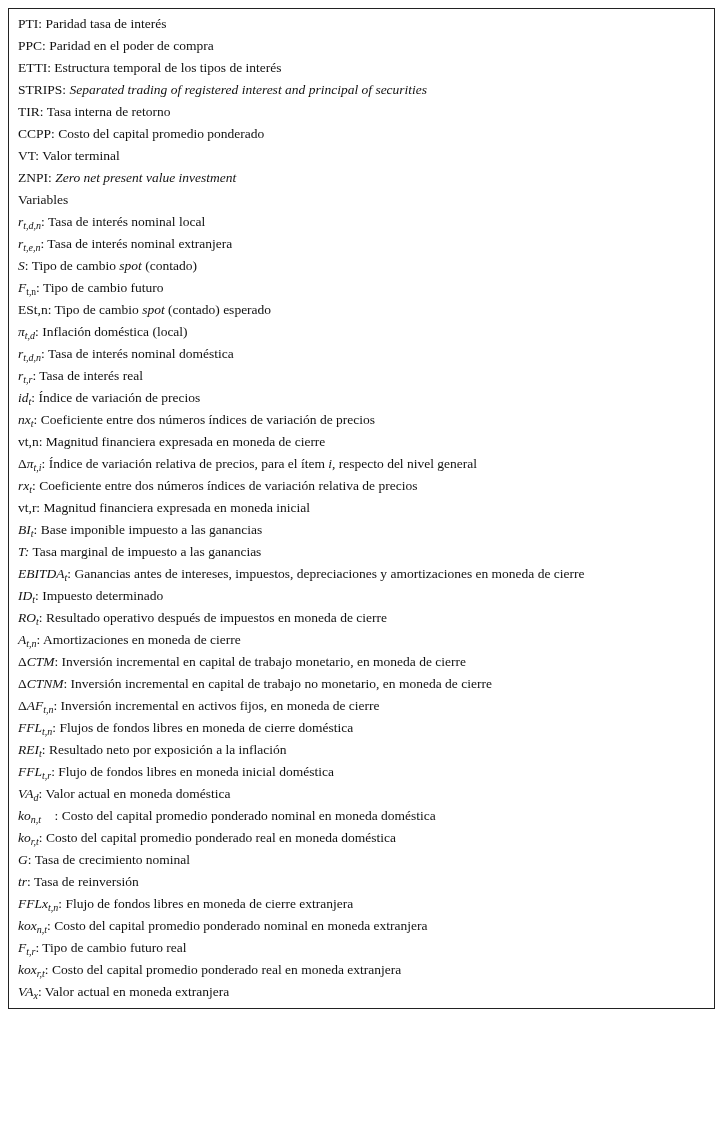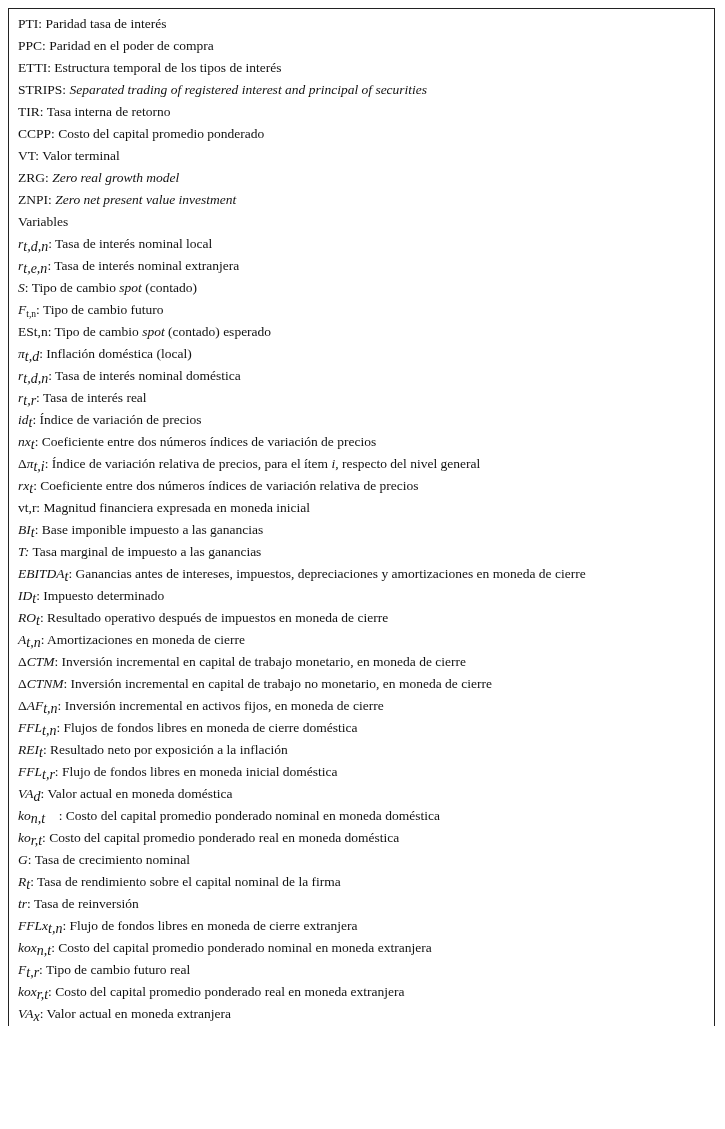--- a/index.html
+++ b/index.html
@@ -30,21 +30,21 @@
     height: 22px;
     line-height: 22px;
     font-size: 13.5px;
     white-space: pre;
     overflow: visible;
   }
   .seg-n { font-style: normal; }
   .seg-i { font-style: italic; font-family: Liberation Serif, serif; }
   .seg-s {
     font-style: italic;
-    font-size: 14px;
+    font-size: 10px;
     position: relative;
     top: 3px;
   }
   .seg-sn {
     font-style: normal;
     font-size: 9.5px;
     position: relative;
     top: 3px;
   }
   .bottom-rule {
@@ -61,53 +61,52 @@
 <div class="page">
   <div class="glossary-box">
     <div id="lines">
         <div class="line"><span class="seg-n">PTI: Paridad tasa de interés</span></div>
         <div class="line"><span class="seg-n">PPC: Paridad en el poder de compra</span></div>
         <div class="line"><span class="seg-n">ETTI: Estructura temporal de los tipos de interés</span></div>
         <div class="line"><span class="seg-n">STRIPS: </span><span class="seg-i">Separated trading of registered interest and principal of securities</span></div>
         <div class="line"><span class="seg-n">TIR: Tasa interna de retorno</span></div>
         <div class="line"><span class="seg-n">CCPP: Costo del capital promedio ponderado</span></div>
         <div class="line"><span class="seg-n">VT: Valor terminal</span></div>
-        <div class="line"><span class="seg-n">ZRG: </span><span class="seg-i">Zero real growth model</span></div>
         <div class="line"><span class="seg-n">ZNPI: </span><span class="seg-i">Zero net present value investment</span></div>
         <div class="line"><span class="seg-n">Variables</span></div>
         <div class="line"><span class="seg-i">r</span><span class="seg-s">t,d,n</span><span class="seg-n">: Tasa de interés nominal local</span></div>
         <div class="line"><span class="seg-i">r</span><span class="seg-s">t,e,n</span><span class="seg-n">: Tasa de interés nominal extranjera</span></div>
         <div class="line"><span class="seg-i">S</span><span class="seg-n">: Tipo de cambio </span><span class="seg-i">spot</span><span class="seg-n"> (contado)</span></div>
         <div class="line"><span class="seg-i">F</span><span class="seg-sn">t,n</span><span class="seg-n">: Tipo de cambio futuro</span></div>
         <div class="line"><span class="seg-n">ESt,n: Tipo de cambio </span><span class="seg-i">spot</span><span class="seg-n"> (contado) esperado</span></div>
         <div class="line"><span class="seg-i">π</span><span class="seg-s">t,d</span><span class="seg-n">: Inflación doméstica (local)</span></div>
         <div class="line"><span class="seg-i">r</span><span class="seg-s">t,d,n</span><span class="seg-n">: Tasa de interés nominal doméstica</span></div>
         <div class="line"><span class="seg-i">r</span><span class="seg-s">t,r</span><span class="seg-n">: Tasa de interés real</span></div>
         <div class="line"><span class="seg-i">id</span><span class="seg-s">t</span><span class="seg-n">: Índice de variación de precios</span></div>
         <div class="line"><span class="seg-i">nx</span><span class="seg-s">t</span><span class="seg-n">: Coeficiente entre dos números índices de variación de precios</span></div>
+        <div class="line"><span class="seg-n">vt,n: Magnitud financiera expresada en moneda de cierre</span></div>
         <div class="line"><span class="seg-n">Δ</span><span class="seg-i">π</span><span class="seg-s">t,i</span><span class="seg-n">: Índice de variación relativa de precios, para el ítem </span><span class="seg-i">i</span><span class="seg-n">, respecto del nivel general</span></div>
         <div class="line"><span class="seg-i">rx</span><span class="seg-s">t</span><span class="seg-n">: Coeficiente entre dos números índices de variación relativa de precios</span></div>
         <div class="line"><span class="seg-n">vt,r: Magnitud financiera expresada en moneda inicial</span></div>
         <div class="line"><span class="seg-i">BI</span><span class="seg-s">t</span><span class="seg-n">: Base imponible impuesto a las ganancias</span></div>
         <div class="line"><span class="seg-i">T:</span><span class="seg-n"> Tasa marginal de impuesto a las ganancias</span></div>
         <div class="line"><span class="seg-i">EBITDA</span><span class="seg-s">t</span><span class="seg-n">: Ganancias antes de intereses, impuestos, depreciaciones y amortizaciones en moneda de cierre</span></div>
         <div class="line"><span class="seg-i">ID</span><span class="seg-s">t</span><span class="seg-n">: Impuesto determinado</span></div>
         <div class="line"><span class="seg-i">RO</span><span class="seg-s">t</span><span class="seg-n">: Resultado operativo después de impuestos en moneda de cierre</span></div>
         <div class="line"><span class="seg-i">A</span><span class="seg-s">t,n</span><span class="seg-n">: Amortizaciones en moneda de cierre</span></div>
         <div class="line"><span class="seg-n">Δ</span><span class="seg-i">CTM</span><span class="seg-n">: Inversión incremental en capital de trabajo monetario, en moneda de cierre</span></div>
         <div class="line"><span class="seg-n">Δ</span><span class="seg-i">CTNM</span><span class="seg-n">: Inversión incremental en capital de trabajo no monetario, en moneda de cierre</span></div>
         <div class="line"><span class="seg-n">Δ</span><span class="seg-i">AF</span><span class="seg-s">t,n</span><span class="seg-n">: Inversión incremental en activos fijos, en moneda de cierre</span></div>
         <div class="line"><span class="seg-i">FFL</span><span class="seg-s">t,n</span><span class="seg-n">: Flujos de fondos libres en moneda de cierre doméstica</span></div>
         <div class="line"><span class="seg-i">REI</span><span class="seg-s">t</span><span class="seg-n">: Resultado neto por exposición a la inflación</span></div>
         <div class="line"><span class="seg-i">FFL</span><span class="seg-s">t,r</span><span class="seg-n">: Flujo de fondos libres en moneda inicial doméstica</span></div>
         <div class="line"><span class="seg-i">VA</span><span class="seg-s">d</span><span class="seg-n">: Valor actual en moneda doméstica</span></div>
         <div class="line"><span class="seg-i">ko</span><span class="seg-s">n,t</span><span class="seg-n">&nbsp;&nbsp;&nbsp;&nbsp;: Costo del capital promedio ponderado nominal en moneda doméstica</span></div>
         <div class="line"><span class="seg-i">ko</span><span class="seg-s">r,t</span><span class="seg-n">: Costo del capital promedio ponderado real en moneda doméstica</span></div>
         <div class="line"><span class="seg-i">G</span><span class="seg-n">: Tasa de crecimiento nominal</span></div>
-        <div class="line"><span class="seg-i">R</span><span class="seg-s">t</span><span class="seg-n">: Tasa de rendimiento sobre el capital nominal de la firma</span></div>
         <div class="line"><span class="seg-i">tr</span><span class="seg-n">: Tasa de reinversión</span></div>
         <div class="line"><span class="seg-i">FFLx</span><span class="seg-s">t,n</span><span class="seg-n">: Flujo de fondos libres en moneda de cierre extranjera</span></div>
         <div class="line"><span class="seg-i">kox</span><span class="seg-s">n,t</span><span class="seg-n">: Costo del capital promedio ponderado nominal en moneda extranjera</span></div>
         <div class="line"><span class="seg-i">F</span><span class="seg-s">t,r</span><span class="seg-n">: Tipo de cambio futuro real</span></div>
         <div class="line"><span class="seg-i">kox</span><span class="seg-s">r,t</span><span class="seg-n">: Costo del capital promedio ponderado real en moneda extranjera</span></div>
         <div class="line"><span class="seg-i">VA</span><span class="seg-s">x</span><span class="seg-n">: Valor actual en moneda extranjera</span></div>
       </div>
   </div>
   <div class="bottom-rule" id="bottomRule" style="top: 1124px;"></div>
 </div>

